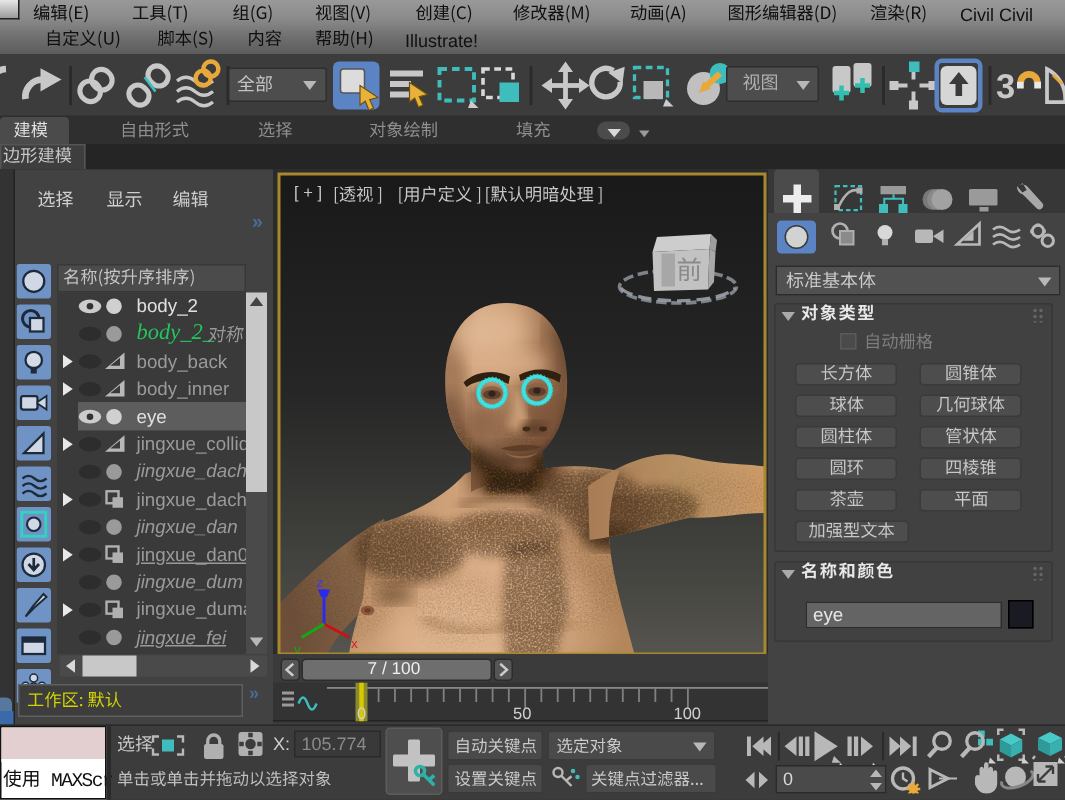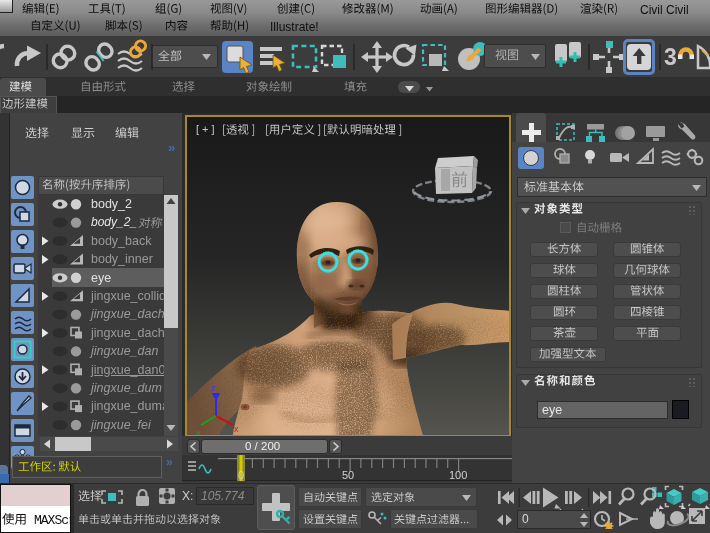--- a/index.html
+++ b/index.html
@@ -387,37 +387,37 @@
     <path d="M4 207.09999999999997 l6.5 4.5 l-6.5 4.5 z" fill="#e8e8e8"></path>
     <ellipse cx="22" cy="211.59999999999997" rx="7.5" ry="4.8" fill="#2d2d2d"></ellipse>
     <g fill="#b0b0b0">
       <rect x="33" y="206.09999999999997" width="8" height="8" fill="none" stroke="#b0b0b0" stroke-width="1.6"></rect>
       <rect x="37" y="210.09999999999997" width="7" height="7"></rect>
     </g>
     <ellipse cx="22" cy="229.99999999999997" rx="7.5" ry="4.8" fill="#2d2d2d"></ellipse>
     <circle cx="38" cy="229.99999999999997" r="5.2" fill="#9a9a9a"></circle>
   </svg>
 <div style="position:absolute;left:91px;top:197.0px;font-size:12.5px;color:#e0e0e0;white-space:nowrap;line-height:14.5px;">body_2</div>
-<div style="position:absolute;left:91px;top:215.4px;font-size:12px;color:#e5e5e5;white-space:nowrap;line-height:14.5px;font-style:italic;">body_2_</div>
+<div style="position:absolute;left:91px;top:215.4px;font-size:15px;color:#22c55e;white-space:nowrap;line-height:14.5px;font-style:italic;font-family:Liberation Serif, serif;">body_2_</div>
 <svg style="position:absolute;left:138.0px;top:216.4px;overflow:visible" width="24" height="16">
     <g transform="translate(0.0 11.2) skewX(-8)">
       <path d="M6 -4.7C6.6 -3.9 7.1 -2.7 7.3 -2L8.1 -2.4C7.9 -3.1 7.3 -4.2 6.8 -5.1ZM1.1 -5.4C1.8 -4.8 2.6 -4 3.3 -3.2C2.6 -1.7 1.6 -0.5 0.5 0.2C0.8 0.4 1 0.7 1.2 0.9C2.3 0.1 3.2 -1 3.9 -2.4C4.5 -1.8 4.9 -1.1 5.2 -0.6L5.9 -1.2C5.6 -1.9 5 -2.6 4.4 -3.4C4.9 -4.8 5.3 -6.4 5.5 -8.3L4.9 -8.5L4.8 -8.5H0.8V-7.6H4.5C4.4 -6.3 4.1 -5.2 3.7 -4.1C3 -4.8 2.4 -5.4 1.7 -6ZM9.2 -10.1V-7.2H5.8V-6.3H9.2V-0.3C9.2 -0 9.1 0 8.9 0C8.7 0 8 0 7.3 0C7.4 0.3 7.5 0.7 7.6 0.9C8.6 0.9 9.2 0.9 9.6 0.8C9.9 0.6 10.1 0.3 10.1 -0.3V-6.3H11.5V-7.2H10.1V-10.1Z M18.1 -5.4C17.9 -3.9 17.4 -2.4 16.7 -1.4C16.9 -1.3 17.3 -1.1 17.4 -1C18.1 -2 18.7 -3.6 19 -5.2ZM21.4 -5.3C21.9 -4 22.4 -2.2 22.6 -1.1L23.4 -1.4C23.2 -2.5 22.7 -4.2 22.2 -5.5ZM18.4 -10.1C18.1 -8.5 17.6 -7 16.9 -6V-6.6H15.3V-8.8C15.9 -8.9 16.5 -9.1 16.9 -9.3L16.4 -10C15.5 -9.6 14 -9.2 12.8 -9C12.9 -8.8 13 -8.5 13 -8.3C13.5 -8.4 14 -8.5 14.5 -8.6V-6.6H12.6V-5.8H14.4C13.9 -4.4 13.1 -2.9 12.4 -2C12.5 -1.8 12.8 -1.5 12.8 -1.2C13.4 -2 14 -3.1 14.5 -4.3V1H15.3V-4.4C15.7 -3.9 16.2 -3.2 16.4 -2.9L16.9 -3.6C16.7 -3.9 15.7 -5 15.3 -5.3V-5.8H16.8L16.7 -5.7C16.9 -5.6 17.3 -5.4 17.5 -5.3C17.9 -5.9 18.3 -6.7 18.6 -7.6H19.8V-0.1C19.8 0 19.8 0.1 19.6 0.1C19.5 0.1 18.9 0.1 18.4 0.1C18.5 0.3 18.6 0.7 18.7 0.9C19.5 0.9 20 0.9 20.3 0.8C20.6 0.6 20.7 0.4 20.7 -0.1V-7.6H22.4C22.2 -7.2 21.9 -6.7 21.7 -6.3L22.5 -6.1C22.8 -6.8 23.2 -7.6 23.5 -8.4L22.9 -8.5L22.8 -8.5H18.9C19 -8.9 19.2 -9.4 19.2 -9.9Z" fill="#9a9a9a"></path>
     </g>
   </svg>
 <div style="position:absolute;left:91px;top:233.8px;font-size:12.5px;color:#9a9a9a;white-space:nowrap;line-height:14.5px;">body_back</div>
 <div style="position:absolute;left:91px;top:252.2px;font-size:12.5px;color:#9a9a9a;white-space:nowrap;line-height:14.5px;">body_inner</div>
 <div style="position:absolute;left:91px;top:270.6px;font-size:12.5px;color:#e0e0e0;white-space:nowrap;line-height:14.5px;">eye</div>
 <div style="position:absolute;left:91px;top:289.0px;font-size:12.5px;color:#9a9a9a;white-space:nowrap;line-height:14.5px;">jingxue_collid</div>
 <div style="position:absolute;left:91px;top:307.4px;font-size:12.5px;color:#9a9a9a;white-space:nowrap;line-height:14.5px;font-style:italic;">jingxue_dach</div>
 <div style="position:absolute;left:91px;top:325.79999999999995px;font-size:12.5px;color:#9a9a9a;white-space:nowrap;line-height:14.5px;">jingxue_dach</div>
 <div style="position:absolute;left:91px;top:344.2px;font-size:12.5px;color:#9a9a9a;white-space:nowrap;line-height:14.5px;font-style:italic;">jingxue_dan</div>
 <div style="position:absolute;left:91px;top:362.6px;font-size:12.5px;color:#9a9a9a;white-space:nowrap;line-height:14.5px;text-decoration:underline;">jingxue_dan0</div>
 <div style="position:absolute;left:91px;top:381.0px;font-size:12.5px;color:#9a9a9a;white-space:nowrap;line-height:14.5px;font-style:italic;">jingxue_dum</div>
 <div style="position:absolute;left:91px;top:399.4px;font-size:12.5px;color:#9a9a9a;white-space:nowrap;line-height:14.5px;">jingxue_duma</div>
-<div style="position:absolute;left:91px;top:417.79999999999995px;font-size:12.5px;color:#9a9a9a;white-space:nowrap;line-height:14.5px;font-style:italic;">jingxue_fei</div>
+<div style="position:absolute;left:91px;top:417.79999999999995px;font-size:12.5px;color:#9a9a9a;white-space:nowrap;line-height:14.5px;font-style:italic;text-decoration:underline;">jingxue_fei</div>
 <div style="position:absolute;left:164px;top:195px;width:14px;height:241px;background:#4a4a4a;"></div>
 <div style="position:absolute;left:164px;top:195px;width:14px;height:13px;background:#c8c8c8;"></div>
 <svg style="position:absolute;left:164px;top:195px" width="14" height="13">
     <path d="M7 3 l4.5 6 h-9 z" fill="#444"></path>
   </svg>
 <div style="position:absolute;left:164px;top:208px;width:14px;height:120px;background:#c8c8c8;"></div>
 <svg style="position:absolute;left:164px;top:420px" width="14" height="14">
     <path d="M7 11 l4.5 -6 h-9 z" fill="#b8b8b8"></path>
   </svg>
 <div style="position:absolute;left:40px;top:437px;width:138px;height:14px;background:#4a4a4a;"></div>
@@ -630,21 +630,21 @@
       <path d="M1.2 2H3.5V1.4H2V-8.5H3.5V-9.1H1.2Z M12.6 -8.7C13.1 -8.2 13.7 -7.4 13.9 -6.9L14.5 -7.3C14.2 -7.7 13.7 -8.5 13.2 -9.1ZM5.8 -8.1C6 -7.5 6.1 -6.8 6.1 -6.3L6.6 -6.4C6.6 -6.9 6.4 -7.6 6.2 -8.2ZM6.2 -1.4C6.3 -0.7 6.4 0.1 6.3 0.6L6.9 0.6C6.9 0 6.9 -0.8 6.8 -1.4ZM7.3 -1.4C7.5 -0.8 7.7 -0 7.7 0.5L8.3 0.3C8.3 -0.1 8.1 -0.9 7.9 -1.5ZM8.5 -1.4C8.7 -1 8.9 -0.4 9 0L9.6 -0.2C9.5 -0.6 9.3 -1.2 9.1 -1.6ZM5.2 -1.6C5 -1 4.6 -0.1 4.3 0.4L4.9 0.7C5.2 0.1 5.5 -0.7 5.8 -1.4ZM8.2 -8.2C8.1 -7.6 7.8 -6.8 7.6 -6.3L8 -6.2C8.2 -6.6 8.5 -7.4 8.7 -8ZM11.7 -9.6V-7L11.7 -6.3H9.8V-5.5H11.7C11.6 -3.6 11.1 -1.4 9.4 0.4C9.6 0.5 9.9 0.7 10.1 0.9C11.3 -0.5 11.9 -2.1 12.2 -3.6C12.7 -1.7 13.4 -0.1 14.6 0.9C14.7 0.7 15 0.4 15.2 0.2C13.7 -0.9 12.9 -3 12.5 -5.5H14.8V-6.3H12.5L12.5 -7V-9.6ZM5.6 -8.6H6.9V-5.8H5.6ZM7.5 -8.6H8.8V-5.8H7.5ZM4.8 -4.3V-3.6H6.8V-2.7L4.6 -2.6L4.6 -1.9C5.9 -2 7.8 -2.1 9.6 -2.2L9.6 -2.9L7.6 -2.8V-3.6H9.5V-4.3H7.6V-5.2H9.5V-9.3H4.9V-5.2H6.8V-4.3Z M17 -8.9C17.6 -8.4 18.4 -7.6 18.7 -7.2L19.4 -7.8C19 -8.2 18.2 -8.9 17.6 -9.4ZM22.5 -9.6C22.5 -5.8 22.6 -1.7 19.7 0.3C19.9 0.5 20.2 0.7 20.3 0.9C21.9 -0.2 22.6 -1.9 23 -3.8C23.4 -2.1 24.3 -0.2 25.9 0.9C26 0.7 26.3 0.4 26.5 0.3C24 -1.3 23.5 -5 23.3 -6.1C23.4 -7.3 23.4 -8.5 23.4 -9.6ZM15.9 -6V-5.2H17.9V-1.3C17.9 -0.7 17.5 -0.3 17.2 -0.2C17.4 -0 17.6 0.3 17.7 0.5C17.9 0.2 18.2 0 20.4 -1.5C20.3 -1.7 20.2 -2 20.1 -2.3L18.7 -1.3V-6Z M30.8 -5.2V-2.9H28.6V-5.2ZM30.8 -6H28.6V-8.2H30.8ZM27.8 -9V-1H28.6V-2.1H31.6V-9ZM36.7 -8.4V-6.4H33.5V-8.4ZM32.6 -9.2V-5.1C32.6 -3.3 32.5 -1.1 30.5 0.4C30.7 0.5 31 0.8 31.1 1C32.5 -0 33 -1.4 33.3 -2.8H36.7V-0.2C36.7 -0 36.6 0.1 36.4 0.1C36.2 0.1 35.5 0.1 34.8 0C34.9 0.3 35 0.7 35.1 0.9C36.1 0.9 36.7 0.9 37.1 0.7C37.4 0.6 37.6 0.3 37.6 -0.2V-9.2ZM36.7 -5.6V-3.6H33.4C33.5 -4.1 33.5 -4.6 33.5 -5.1V-5.6Z M44.3 -1.5H47.9V-0.3H44.3ZM44.3 -2.2V-3.3H47.9V-2.2ZM43.5 -4.1V0.9H44.3V0.4H47.9V0.9H48.7V-4.1ZM45.3 -9.5C45.5 -9.1 45.7 -8.7 45.8 -8.3H43.1V-7.6H49.1V-8.3H46.7C46.6 -8.7 46.4 -9.2 46.2 -9.7ZM47.5 -7.5C47.3 -7 47.1 -6.2 46.9 -5.7H44.7L45.2 -5.9C45.1 -6.3 44.9 -7 44.6 -7.5L43.9 -7.3C44.1 -6.8 44.3 -6.2 44.4 -5.7H42.7V-4.9H49.4V-5.7H47.7C47.9 -6.2 48.1 -6.8 48.4 -7.3ZM41.6 -4.7V-2H40V-4.7ZM41.6 -5.5H40V-8H41.6ZM39.3 -8.8V-0.3H40V-1.2H42.3V-8.8Z M54.8 -7C54.6 -5.4 54.2 -4.1 53.6 -3C53.1 -3.8 52.8 -4.8 52.5 -6.1C52.6 -6.4 52.7 -6.7 52.8 -7ZM52.4 -9.6C52.1 -7.4 51.4 -5.2 50.5 -4C50.7 -3.9 51 -3.6 51.2 -3.5C51.5 -3.9 51.8 -4.4 52 -4.9C52.3 -3.8 52.7 -2.9 53.2 -2.2C52.4 -1.1 51.4 -0.3 50.3 0.3C50.5 0.4 50.8 0.7 51 0.9C52 0.4 53 -0.4 53.7 -1.5C55.1 0.2 57 0.6 58.9 0.6H60.6C60.7 0.3 60.8 -0.1 61 -0.3C60.5 -0.3 59.3 -0.3 59 -0.3C57.2 -0.3 55.5 -0.6 54.2 -2.2C55 -3.6 55.5 -5.4 55.8 -7.7L55.2 -7.9L55 -7.8H53C53.1 -8.3 53.2 -8.9 53.3 -9.4ZM57 -9.6V-1.2H57.9V-6C58.7 -5.1 59.5 -4 59.9 -3.3L60.7 -3.7C60.1 -4.6 59.1 -5.9 58.2 -6.8L57.9 -6.7V-9.6Z M66.9 -6.2H68.6V-4.7H66.9ZM69.4 -6.2H71.1V-4.7H69.4ZM66.9 -8.4H68.6V-6.9H66.9ZM69.4 -8.4H71.1V-6.9H69.4ZM65 -0.3V0.5H72.5V-0.3H69.4V-1.8H72.1V-2.6H69.4V-4H72V-9.1H66.1V-4H68.6V-2.6H65.9V-1.8H68.6V-0.3ZM61.8 -1.1 62 -0.3C63 -0.6 64.3 -1.1 65.6 -1.5L65.4 -2.3L64.2 -1.9V-4.7H65.3V-5.6H64.2V-8.1H65.5V-8.9H61.9V-8.1H63.3V-5.6H62V-4.7H63.3V-1.6C62.8 -1.4 62.2 -1.3 61.8 -1.1Z M75.9 2H78.1V-9.1H75.9V-8.5H77.3V1.4H75.9Z" fill="#c8c8c8"></path>
     </g>
   </svg>
 <div style="position:absolute;left:185px;top:115px;width:326px;height:322px;border:2px solid #a8882e;background:transparent;"></div>
 <div style="position:absolute;left:182px;top:436px;width:331px;height:47px;background:#3b3b3b;"></div>
 <div style="position:absolute;left:187px;top:439px;width:13px;height:15px;background:#555;border:1px solid #2c2c2c;border-radius:3px;"></div>
 <svg style="position:absolute;left:189px;top:442px" width="9" height="9">
     <path d="M6.5 0.5 L2 4.5 L6.5 8.5" stroke="#ccc" stroke-width="1.6" fill="none"></path>
   </svg>
 <div style="position:absolute;left:201px;top:439px;width:127px;height:15px;background:#6e6e6e;border:1px solid #2c2c2c;border-radius:3px;"></div>
-<div style="position:absolute;left:245px;top:440px;font-size:11.5px;color:#efefef;white-space:nowrap;line-height:13.5px;">0 / 200</div>
+<div style="position:absolute;left:245px;top:440px;font-size:11.5px;color:#efefef;white-space:nowrap;line-height:13.5px;">7 / 100</div>
 <div style="position:absolute;left:329px;top:439px;width:13px;height:15px;background:#555;border:1px solid #2c2c2c;border-radius:3px;"></div>
 <svg style="position:absolute;left:331px;top:442px" width="9" height="9">
     <path d="M2.5 0.5 L7 4.5 L2.5 8.5" stroke="#ccc" stroke-width="1.6" fill="none"></path>
   </svg>
 <div style="position:absolute;left:182px;top:455px;width:331px;height:26px;background:#333;border-bottom:1px solid #222;"></div>
 <svg width="331" height="26" style="position:absolute;left:182px;top:455px">
     <g fill="#9a9a9a">
       <rect x="6" y="6" width="8" height="2"></rect>
       <rect x="6" y="10" width="8" height="2"></rect>
       <rect x="6" y="14" width="8" height="2"></rect>
@@ -898,21 +898,21 @@
       <g fill="#3c3c3c">
         <rect x="6.5" y="0.5" width="3" height="3"></rect>
         <rect x="6.5" y="12.5" width="3" height="3"></rect>
         <rect x="0.5" y="6.5" width="3" height="3"></rect>
         <rect x="12.5" y="6.5" width="3" height="3"></rect>
       </g>
     </g>
   </svg>
 <div style="position:absolute;left:182px;top:489px;font-size:12px;color:#d0d0d0;white-space:nowrap;line-height:14px;">X:</div>
 <div style="position:absolute;left:196px;top:487px;width:58px;height:18px;background:#393939;border:1px solid #2a2a2a;"></div>
-<div style="position:absolute;left:201px;top:489px;font-size:12px;color:#8a8a8a;white-space:nowrap;line-height:14px;font-style:italic;">105.774</div>
+<div style="position:absolute;left:201px;top:489px;font-size:12px;color:#8a8a8a;white-space:nowrap;line-height:14px;">105.774</div>
 <div style="position:absolute;left:257px;top:485px;width:38px;height:45px;background:#4e4e4e;border:1px solid #5c5c5c;border-radius:3px;"></div>
 <svg style="position:absolute;left:257px;top:485px" width="38" height="45">
 <g fill="#c2c2c2">
       <rect x="15" y="8" width="8" height="28" rx="1"></rect>
       <rect x="5" y="18" width="28" height="8" rx="1"></rect>
     </g>
 <g stroke="#2fb0a8" stroke-width="2.4" fill="none">
       <circle cx="23" cy="29" r="3"></circle>
       <path d="M25.5 31.5 l7 7 m-3 -4 l3 -2.5"></path>
     </g>

